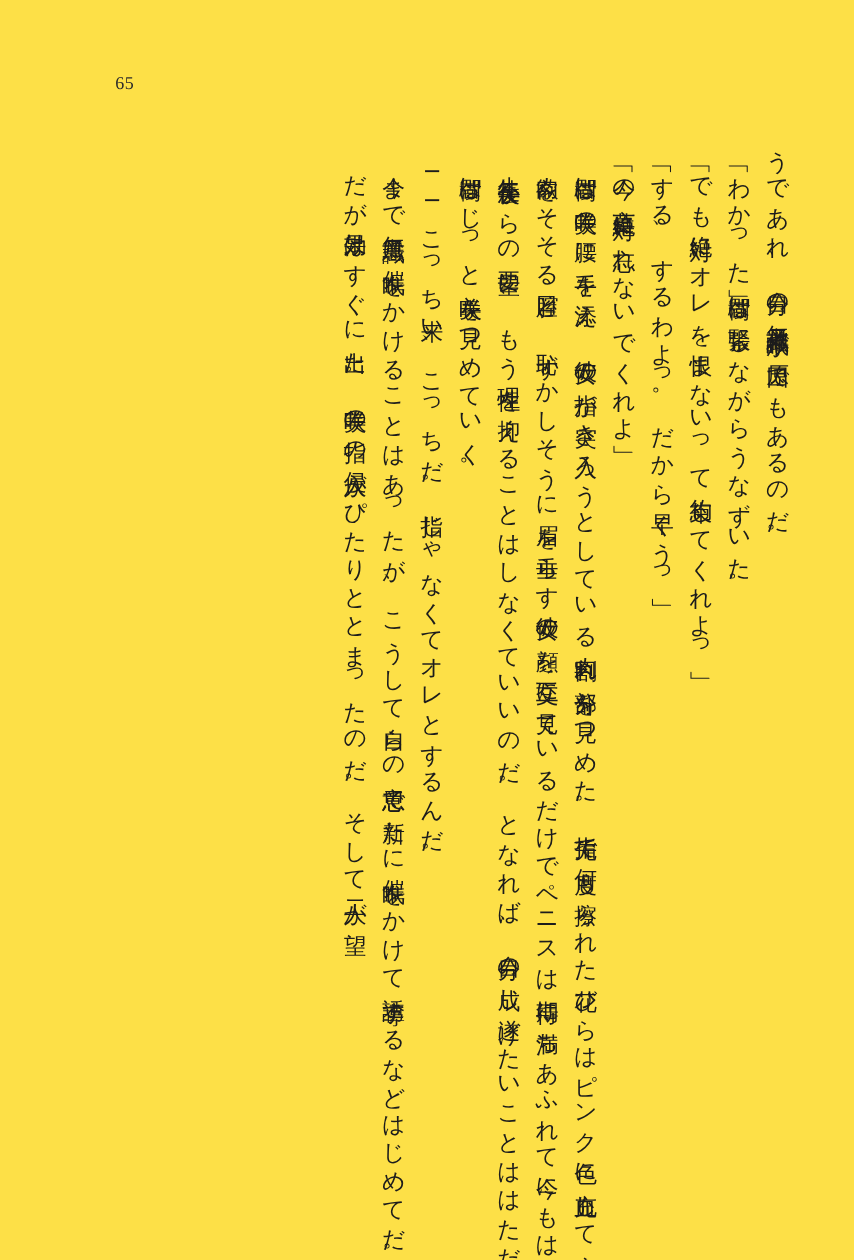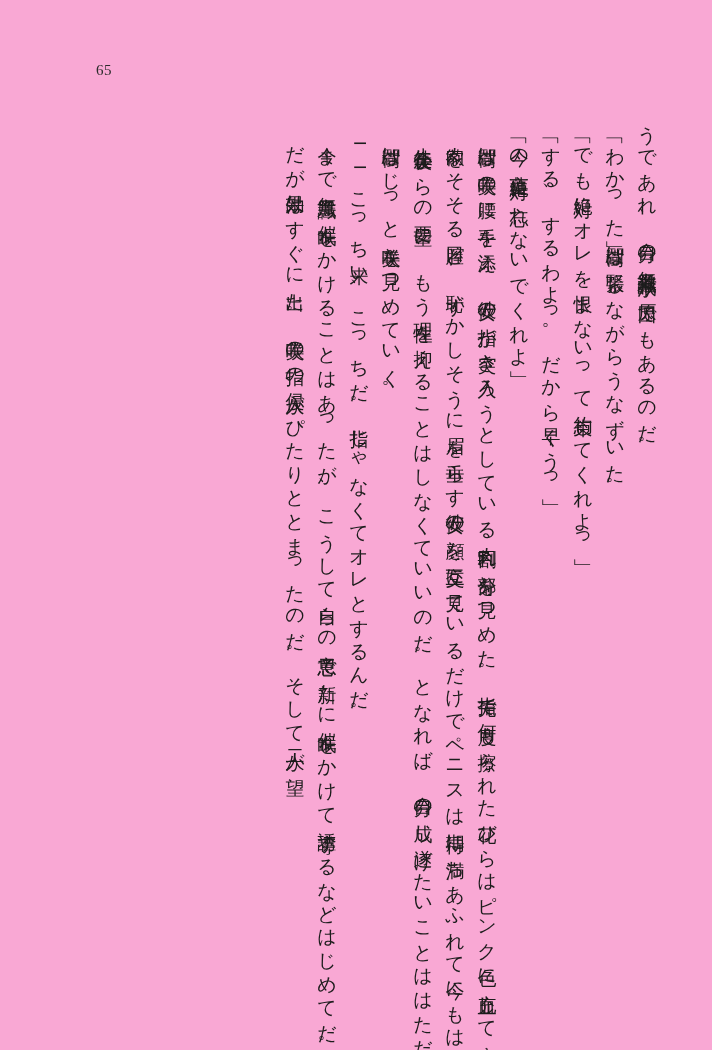--- a/index.html
+++ b/index.html
@@ -7,21 +7,21 @@
     padding: 0;
     background: #ffffff;
   }
   body {
     font-family: "Liberation Serif", "DejaVu Serif", serif;
   }
   .page {
     position: relative;
     width: 712px;
     height: 1050px;
-    background: #f9a8d4;
+    background: #fde047;
     overflow: hidden;
     box-sizing: border-box;
   }
   .page-number {
     position: absolute;
     top: 62px;
     left: 96px;
     font-size: 15px;
     color: #2b2b2b;
     letter-spacing: 0.5px;

